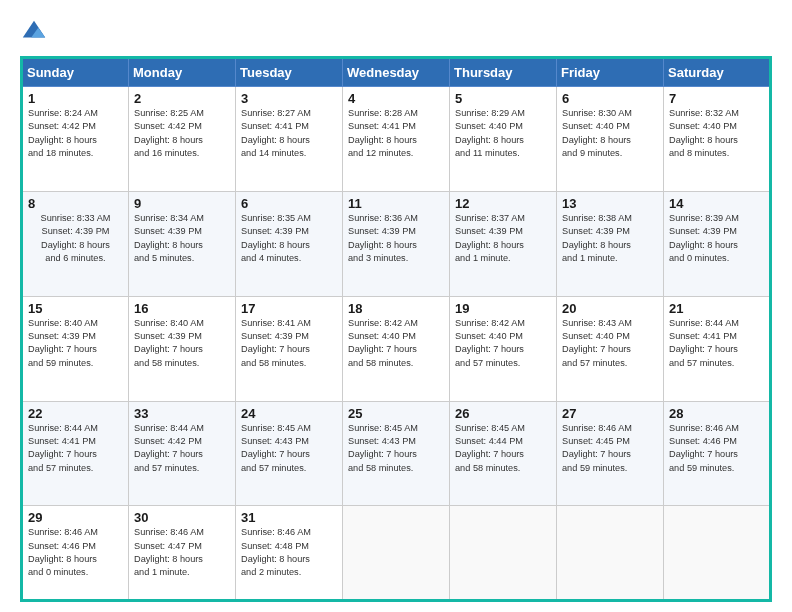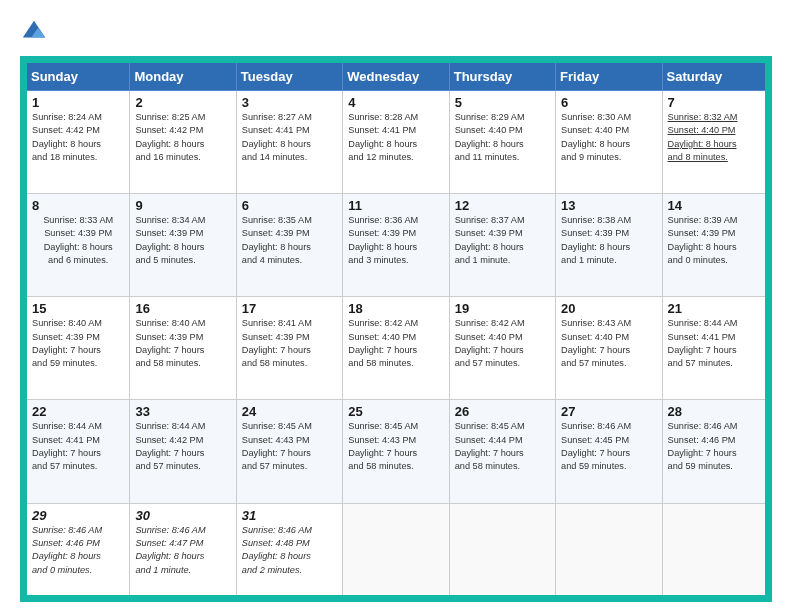--- a/index.html
+++ b/index.html
@@ -50,21 +50,21 @@
       color: #1a1a1a;
       line-height: 1.1;
     }
     .location {
       font-size: 14px;
       color: #444;
       margin-top: 2px;
     }
     .calendar {
       flex: 1;
-      border: 7px solid #14b8a6;
+      border: 3px solid #14b8a6;
       border-collapse: collapse;
       width: 100%;
       table-layout: fixed;
     }
     .calendar th {
       background: #2e6db4;
       color: #fff;
       font-size: 13px;
       font-weight: bold;
       padding: 6px 4px;
@@ -93,21 +93,20 @@
     .day-info {
       font-size: 9.2px;
       color: #333;
       line-height: 1.45;
     }
     .empty-cell {
       background: #f9f9f9 !important;
     }
     .last-row td {
       height: 75px;
-      font-style: italic;
     }
   </style>
 </head>
 <body>
 
 <div class="page">
   <div class="header">
     <div class="logo">
       <svg class="logo-icon" viewBox="0 0 40 40">
         <polygon points="20,4 36,28 4,28" fill="#2e6db4"></polygon>
@@ -175,21 +174,21 @@
           </td>
           <td>
             <span class="day-num">6</span>
             <div class="day-info" style="white-space: pre-line;">Sunrise: 8:30 AM
 Sunset: 4:40 PM
 Daylight: 8 hours
 and 9 minutes.</div>
           </td>
           <td>
             <span class="day-num">7</span>
-            <div class="day-info" style="white-space: pre-line; text-decoration: underline;">Sunrise: 8:32 AM
+            <div class="day-info" style="white-space: pre-line;">Sunrise: 8:32 AM
 Sunset: 4:40 PM
 Daylight: 8 hours
 and 8 minutes.</div>
           </td>
         </tr>
         <tr>
           <td>
             <span class="day-num">8</span>
             <div class="day-info" style="white-space: pre-line; text-align: center;">Sunrise: 8:33 AM
 Sunset: 4:39 PM

